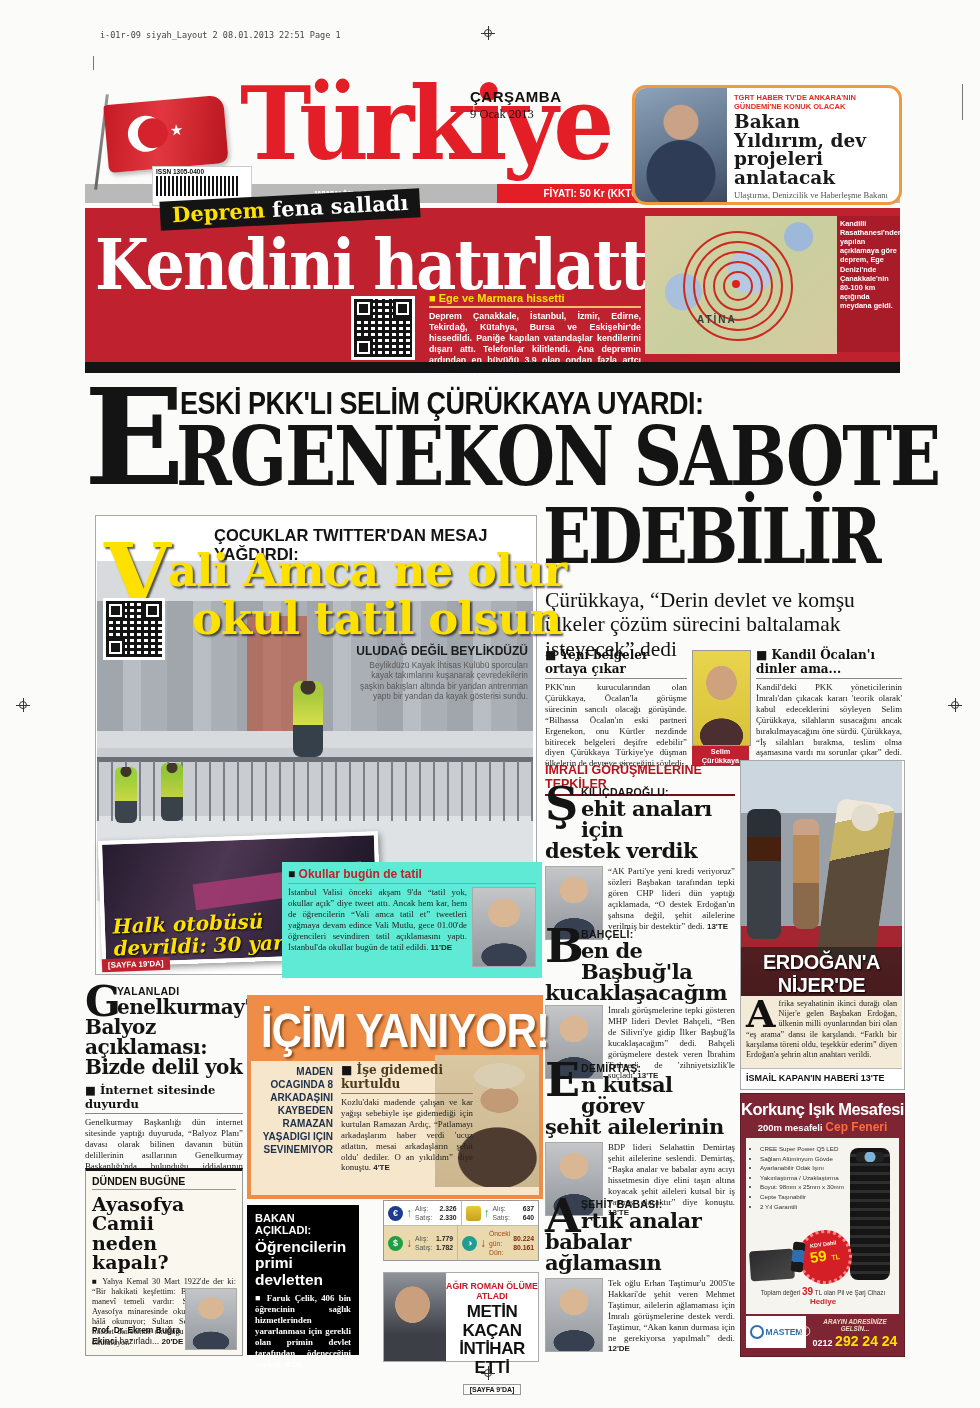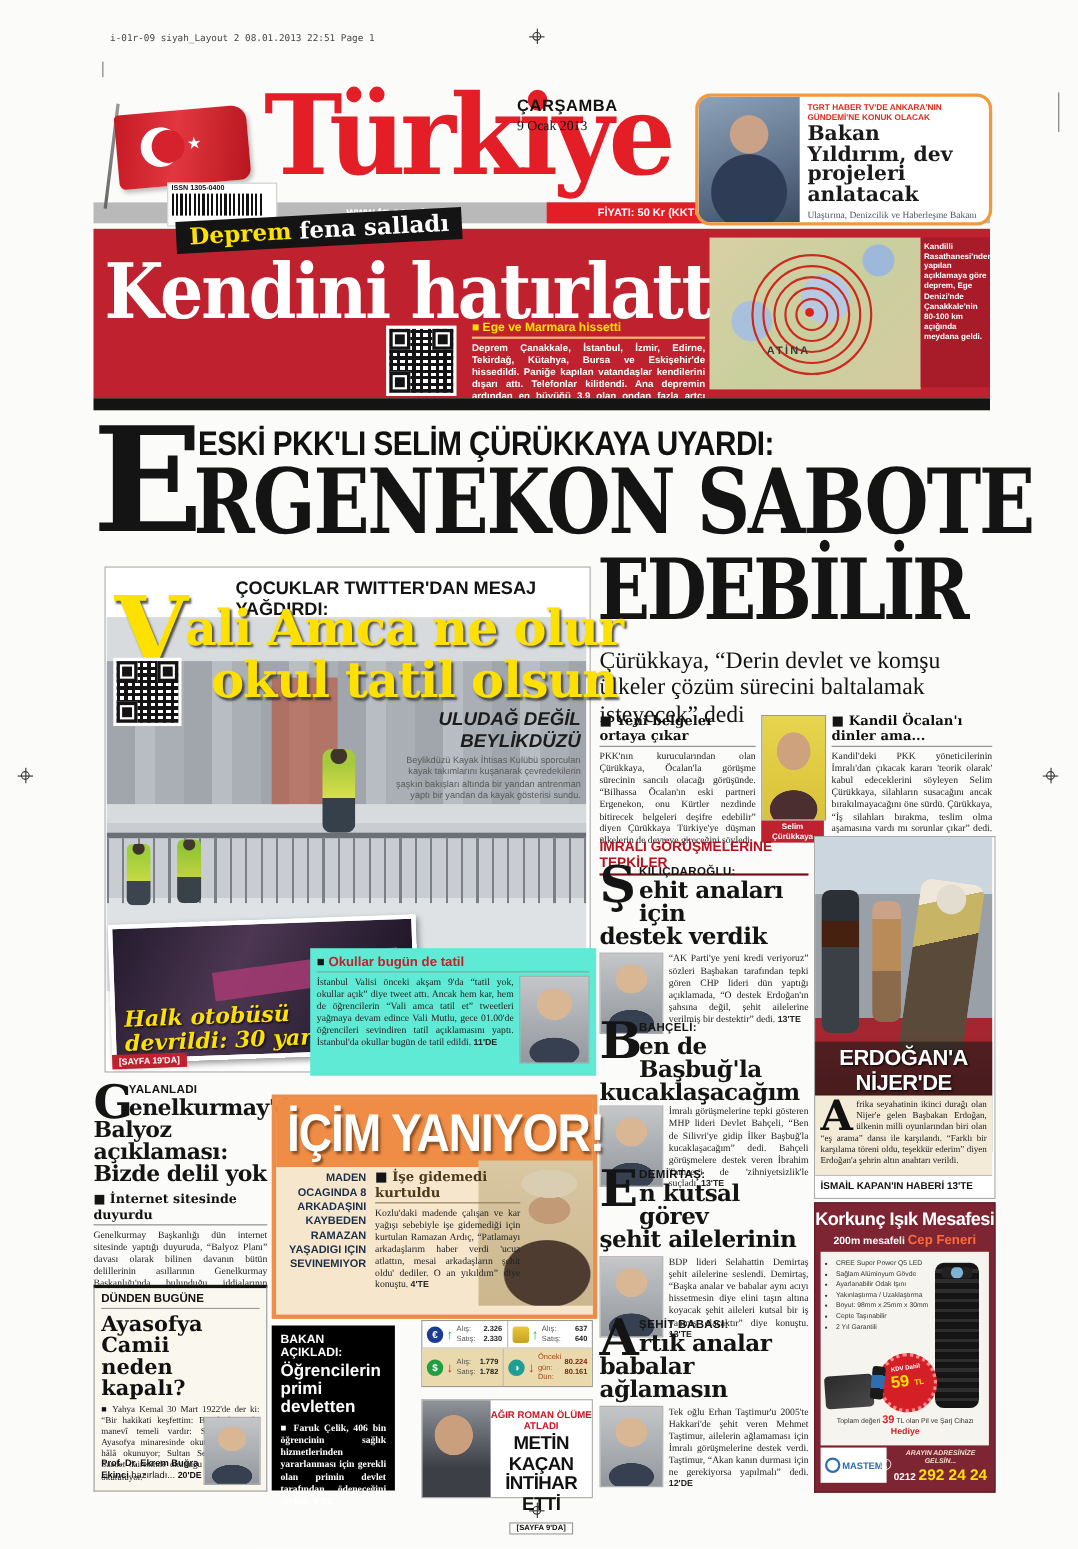--- a/index.html
+++ b/index.html
@@ -217,21 +217,21 @@
     <div class="abs slab yellowhl" style="left:96px;top:82px;font-size:45px;white-space:nowrap;">okul tatil olsun</div>
     <div class="abs qr" style="left:7px;top:82px;width:56px;height:56px;">
       <div class="grid">
           <span class="m" style="left:0;top:0;"></span>
           <span class="m" style="right:0;top:0;"></span>
           <span class="m" style="left:0;bottom:0;"></span>
         </div>
     </div>
 
     <div class="abs" style="left:252px;top:128px;width:180px;text-align:right;">
-      <div style="font-size:17px;font-weight:bold;color:#1c1c1c;font-style:italic;">ULUDAĞ DEĞİL BEYLİKDÜZÜ</div>
+      <div style="font-size:12px;font-weight:bold;color:#1c1c1c;">ULUDAĞ DEĞİL BEYLİKDÜZÜ</div>
       <div style="font-size:8.3px;color:#5a5a5a;line-height:1.25;margin-top:2px;">Beylikdüzü Kayak İhtisas Kulübü sporcuları kayak takımlarını kuşanarak çevredekilerin şaşkın bakışları altında bir yandan antrenman yaptı bir yandan da kayak gösterisi sundu.</div>
     </div>
 
     <div class="abs" style="left:4px;top:320px;width:272px;height:118px;transform:rotate(-2deg);border:4px solid #fff;box-shadow:2px 3px 6px rgba(0,0,0,.4);background:linear-gradient(115deg,#241b2e,#4d3752 40%,#2a1f33 75%,#16101e);">
       <div class="abs" style="left:90px;top:34px;width:170px;height:26px;background:#a73b74;transform:rotate(-6deg);opacity:.85;"></div>
       <div class="abs slab" style="left:8px;bottom:26px;font-size:20px;font-style:italic;color:#ffe100;text-shadow:1px 1px 2px #000;line-height:1;">Halk otobüsü</div>
       <div class="abs slab" style="left:8px;bottom:4px;font-size:20px;font-style:italic;color:#ffe100;text-shadow:1px 1px 2px #000;line-height:1;">devrildi: 30 yaralı</div>
     </div>
     <div class="abs" style="left:6px;top:442px;background:#c0212f;color:#fff;font-weight:bold;font-size:8px;padding:2px 6px;transform:rotate(-2deg);">[SAYFA 19'DA]</div>
 

